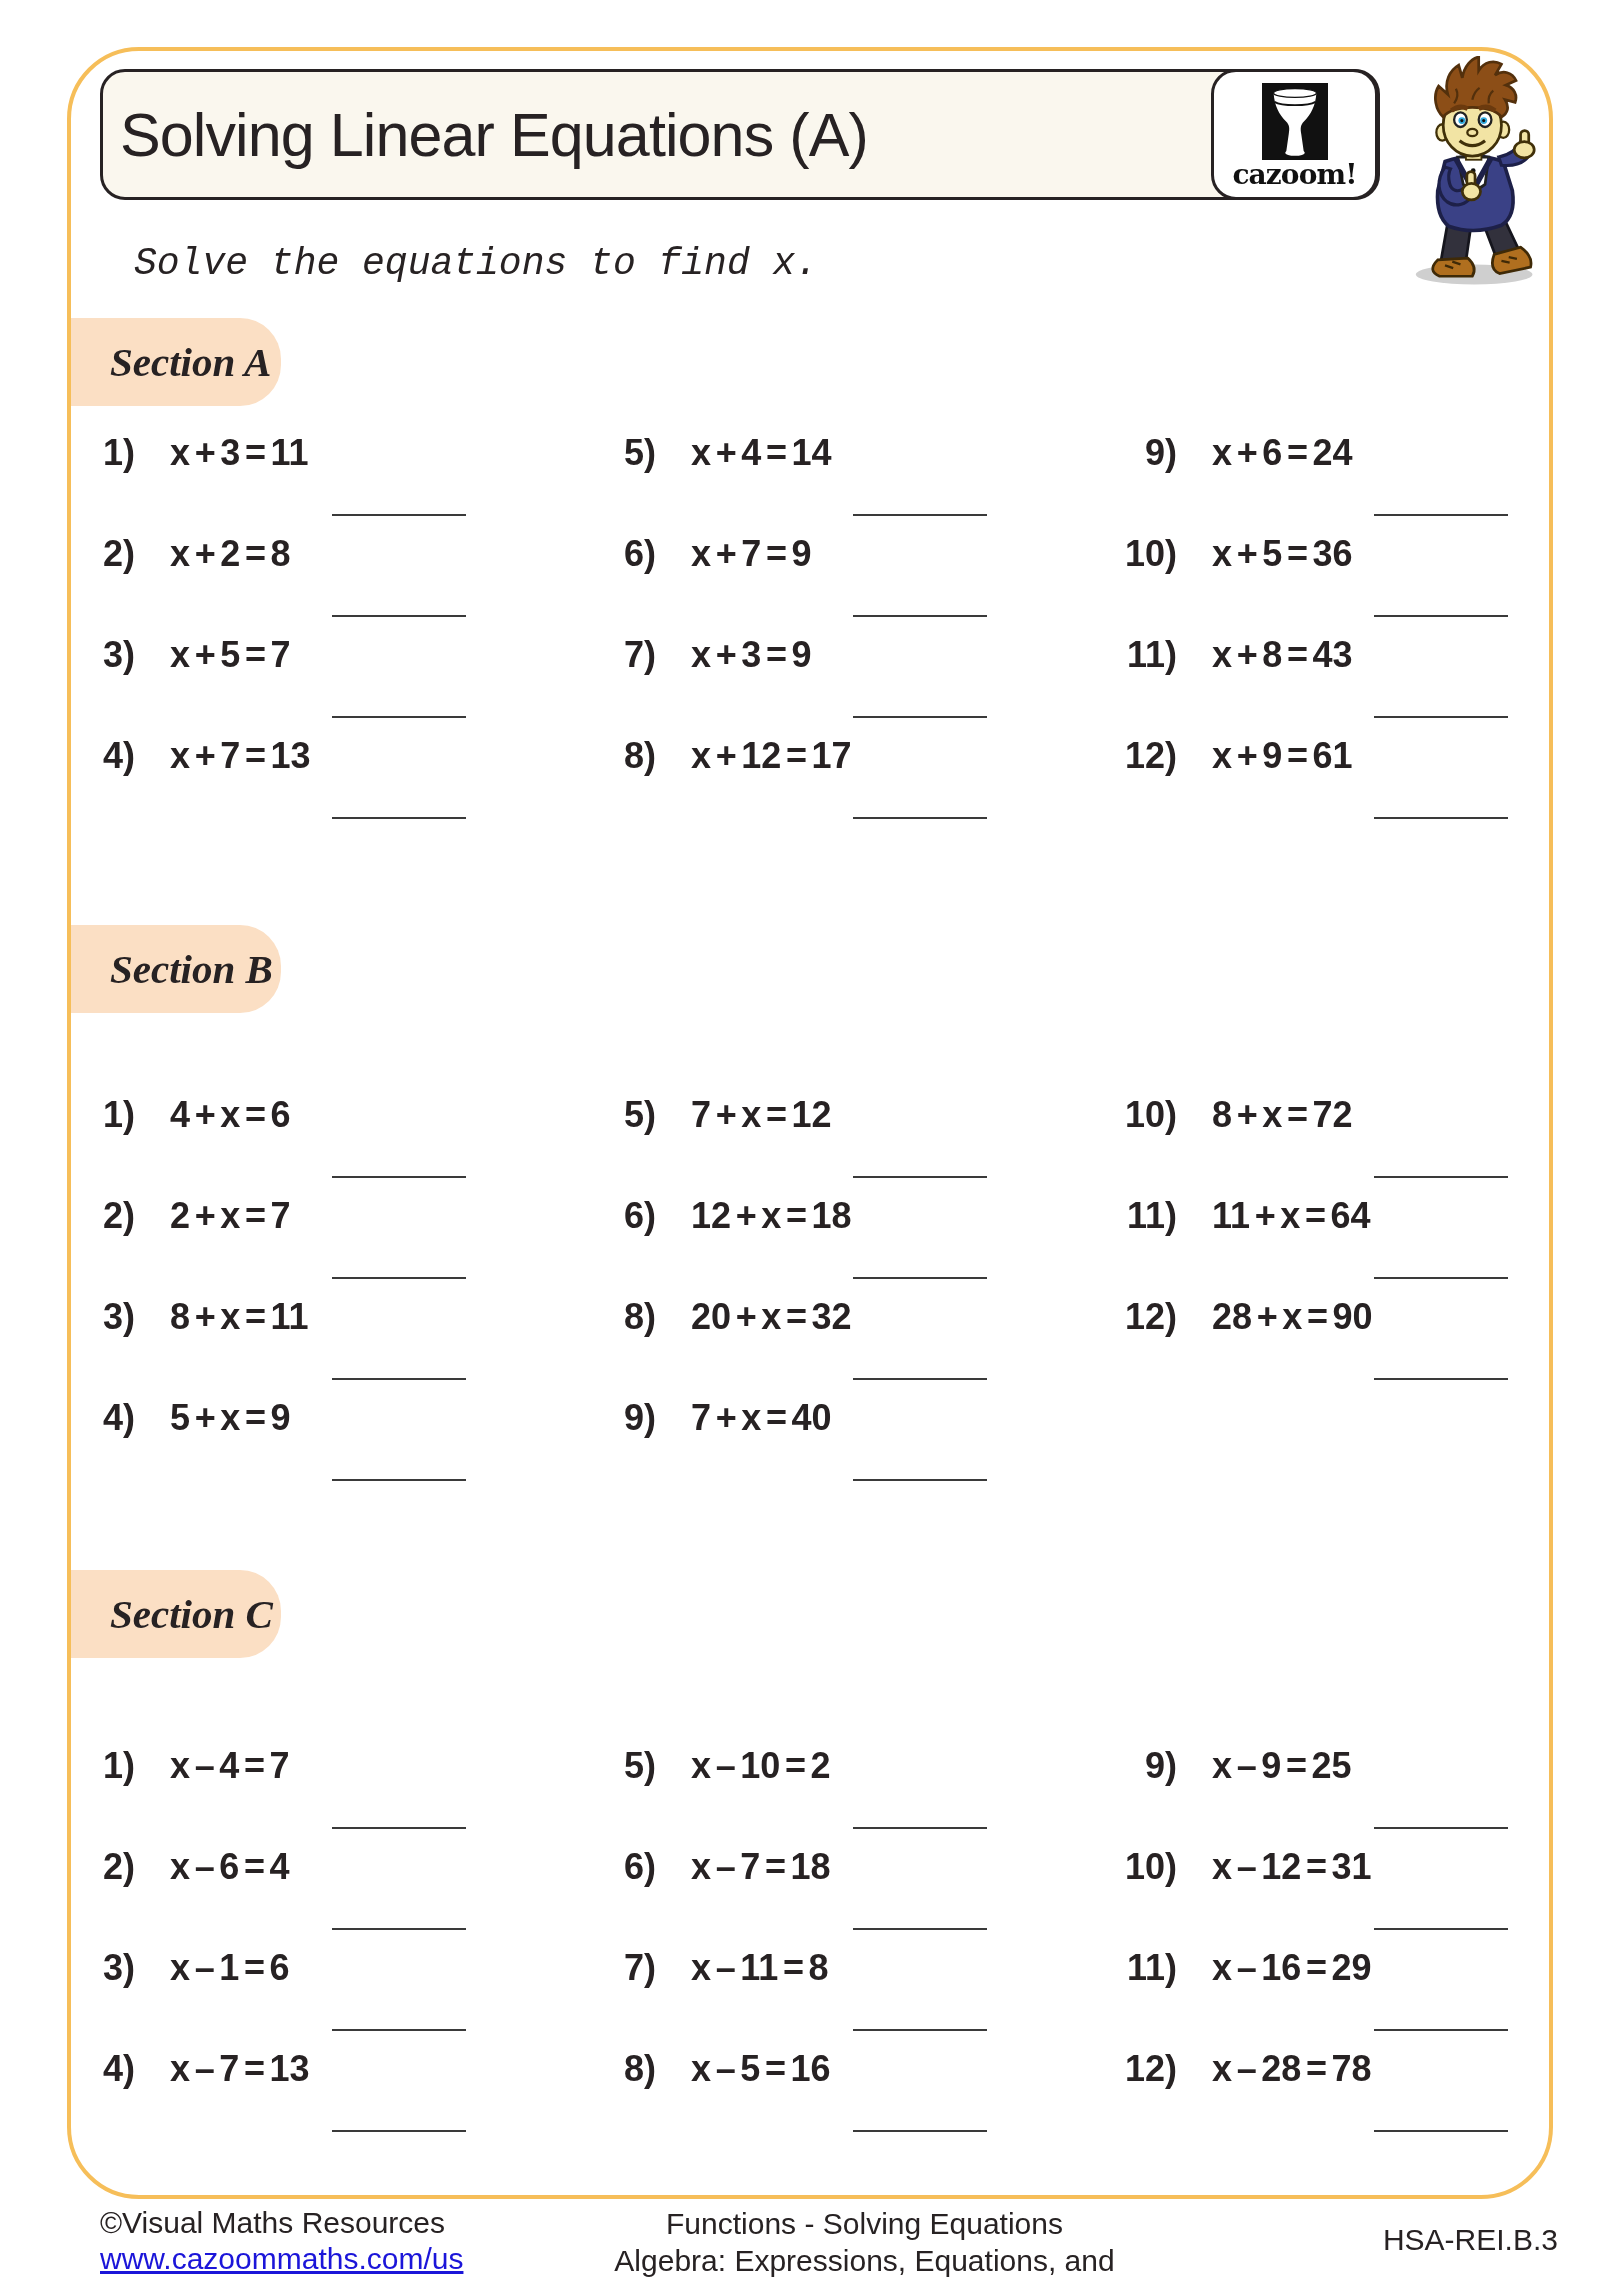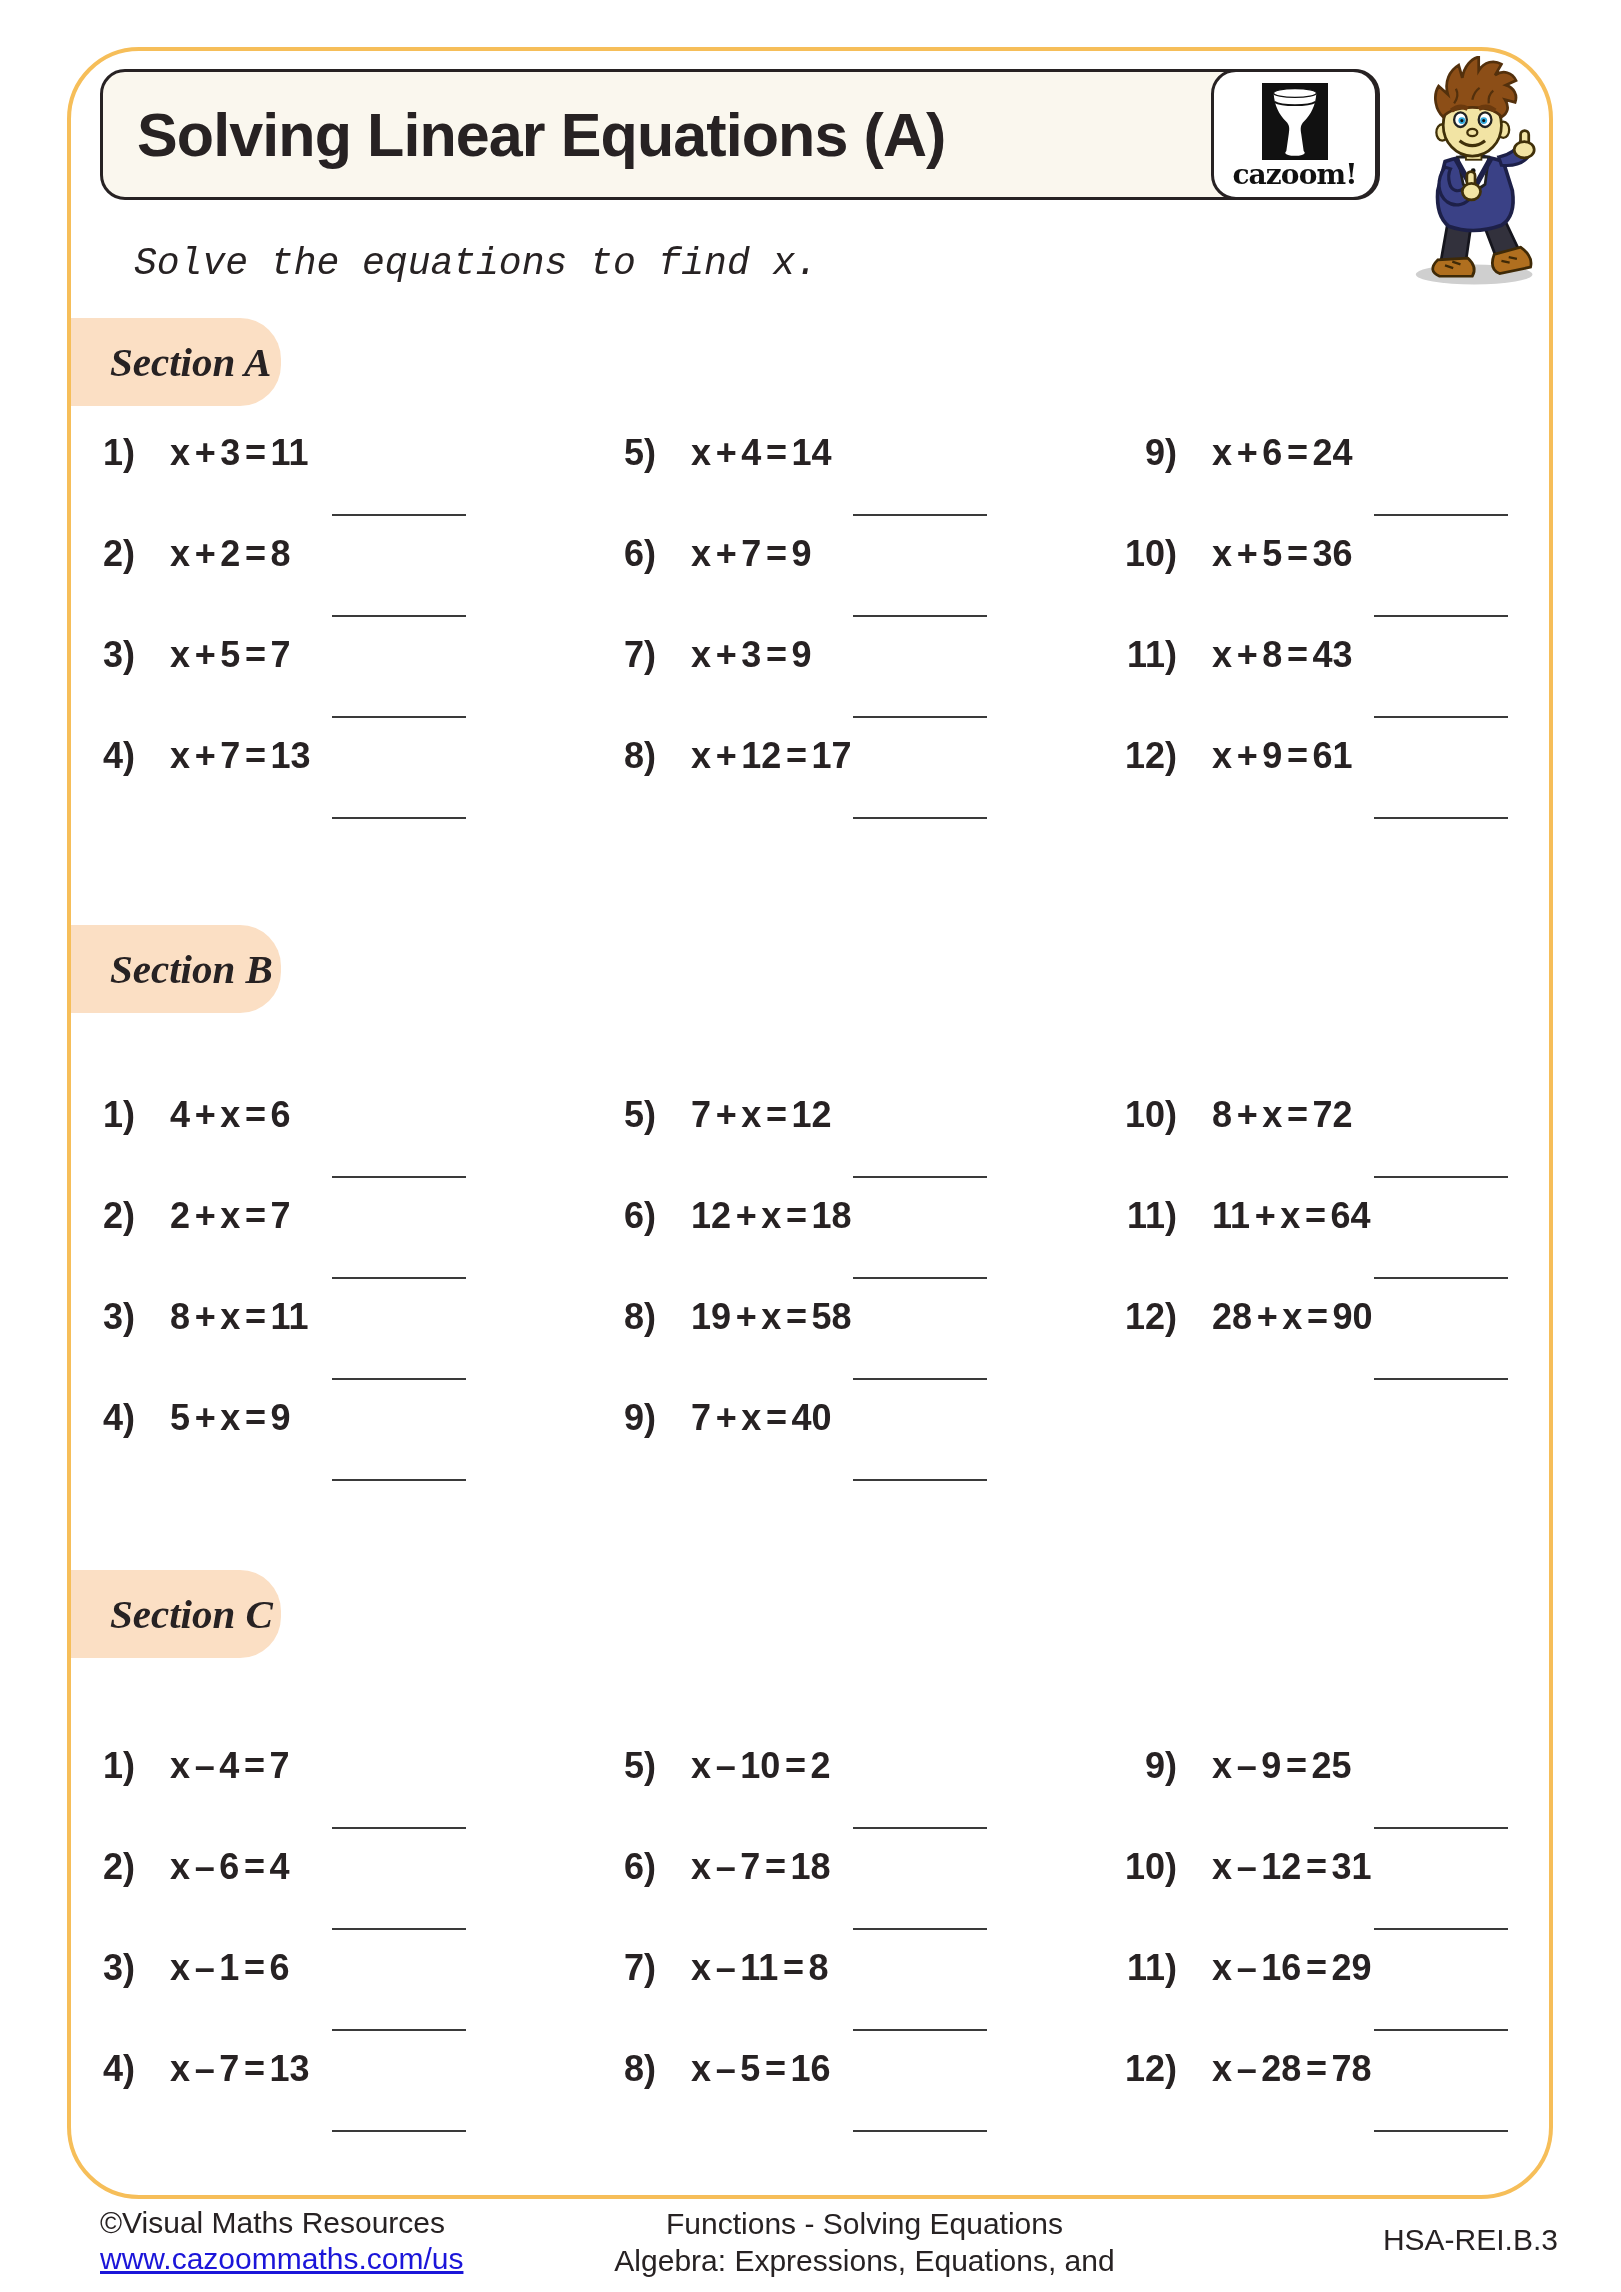--- a/index.html
+++ b/index.html
@@ -17,22 +17,22 @@
     z-index:0;
   }
   
   .title-box {
     position:absolute; left:100px; top:69px; width:1274px; height:125px;
     background:var(--title-bg, #FAF7EE);
     border:3.6px solid var(--ink, #272223); border-radius:25px;
     display:flex; align-items:center; z-index:2;
   }
   .page-title {
-    font-size:61px; font-weight:bold; letter-spacing:-0.9px;
-    padding-left:34px; white-space:nowrap;
+    font-size:61px; font-weight:normal; letter-spacing:-0.9px;
+    padding-left:17px; white-space:nowrap;
   }
   
   .logo-box {
     position:absolute; left:1211px; top:69px; width:161px; height:125px;
     background:#ffffff; border:3.6px solid var(--ink, #272223); border-radius:25px;
     display:flex; flex-direction:column; align-items:center; z-index:3;
   }
   .logo-drum { margin-top:10.7px; width:66px; height:77px; background:var(--logo-black,#111111); }
   .logo-wordmark {
     font-family:"DejaVu Serif", serif; font-weight:bold;
@@ -278,21 +278,21 @@
 
   <div class="problem-row">
     <span class="problem-number">6)</span>
     <span class="problem-equation">12 + x = 18</span>
     <span class="answer-line"></span>
   </div>
 
 
   <div class="problem-row">
     <span class="problem-number">8)</span>
-    <span class="problem-equation">19 + x = 58</span>
+    <span class="problem-equation">20 + x = 32</span>
     <span class="answer-line"></span>
   </div>
 
   <div class="problem-row">
     <span class="problem-number">9)</span>
     <span class="problem-equation">7 + x = 40</span>
     <span class="answer-line"></span>
   </div>
 
   <div class="problem-row">

